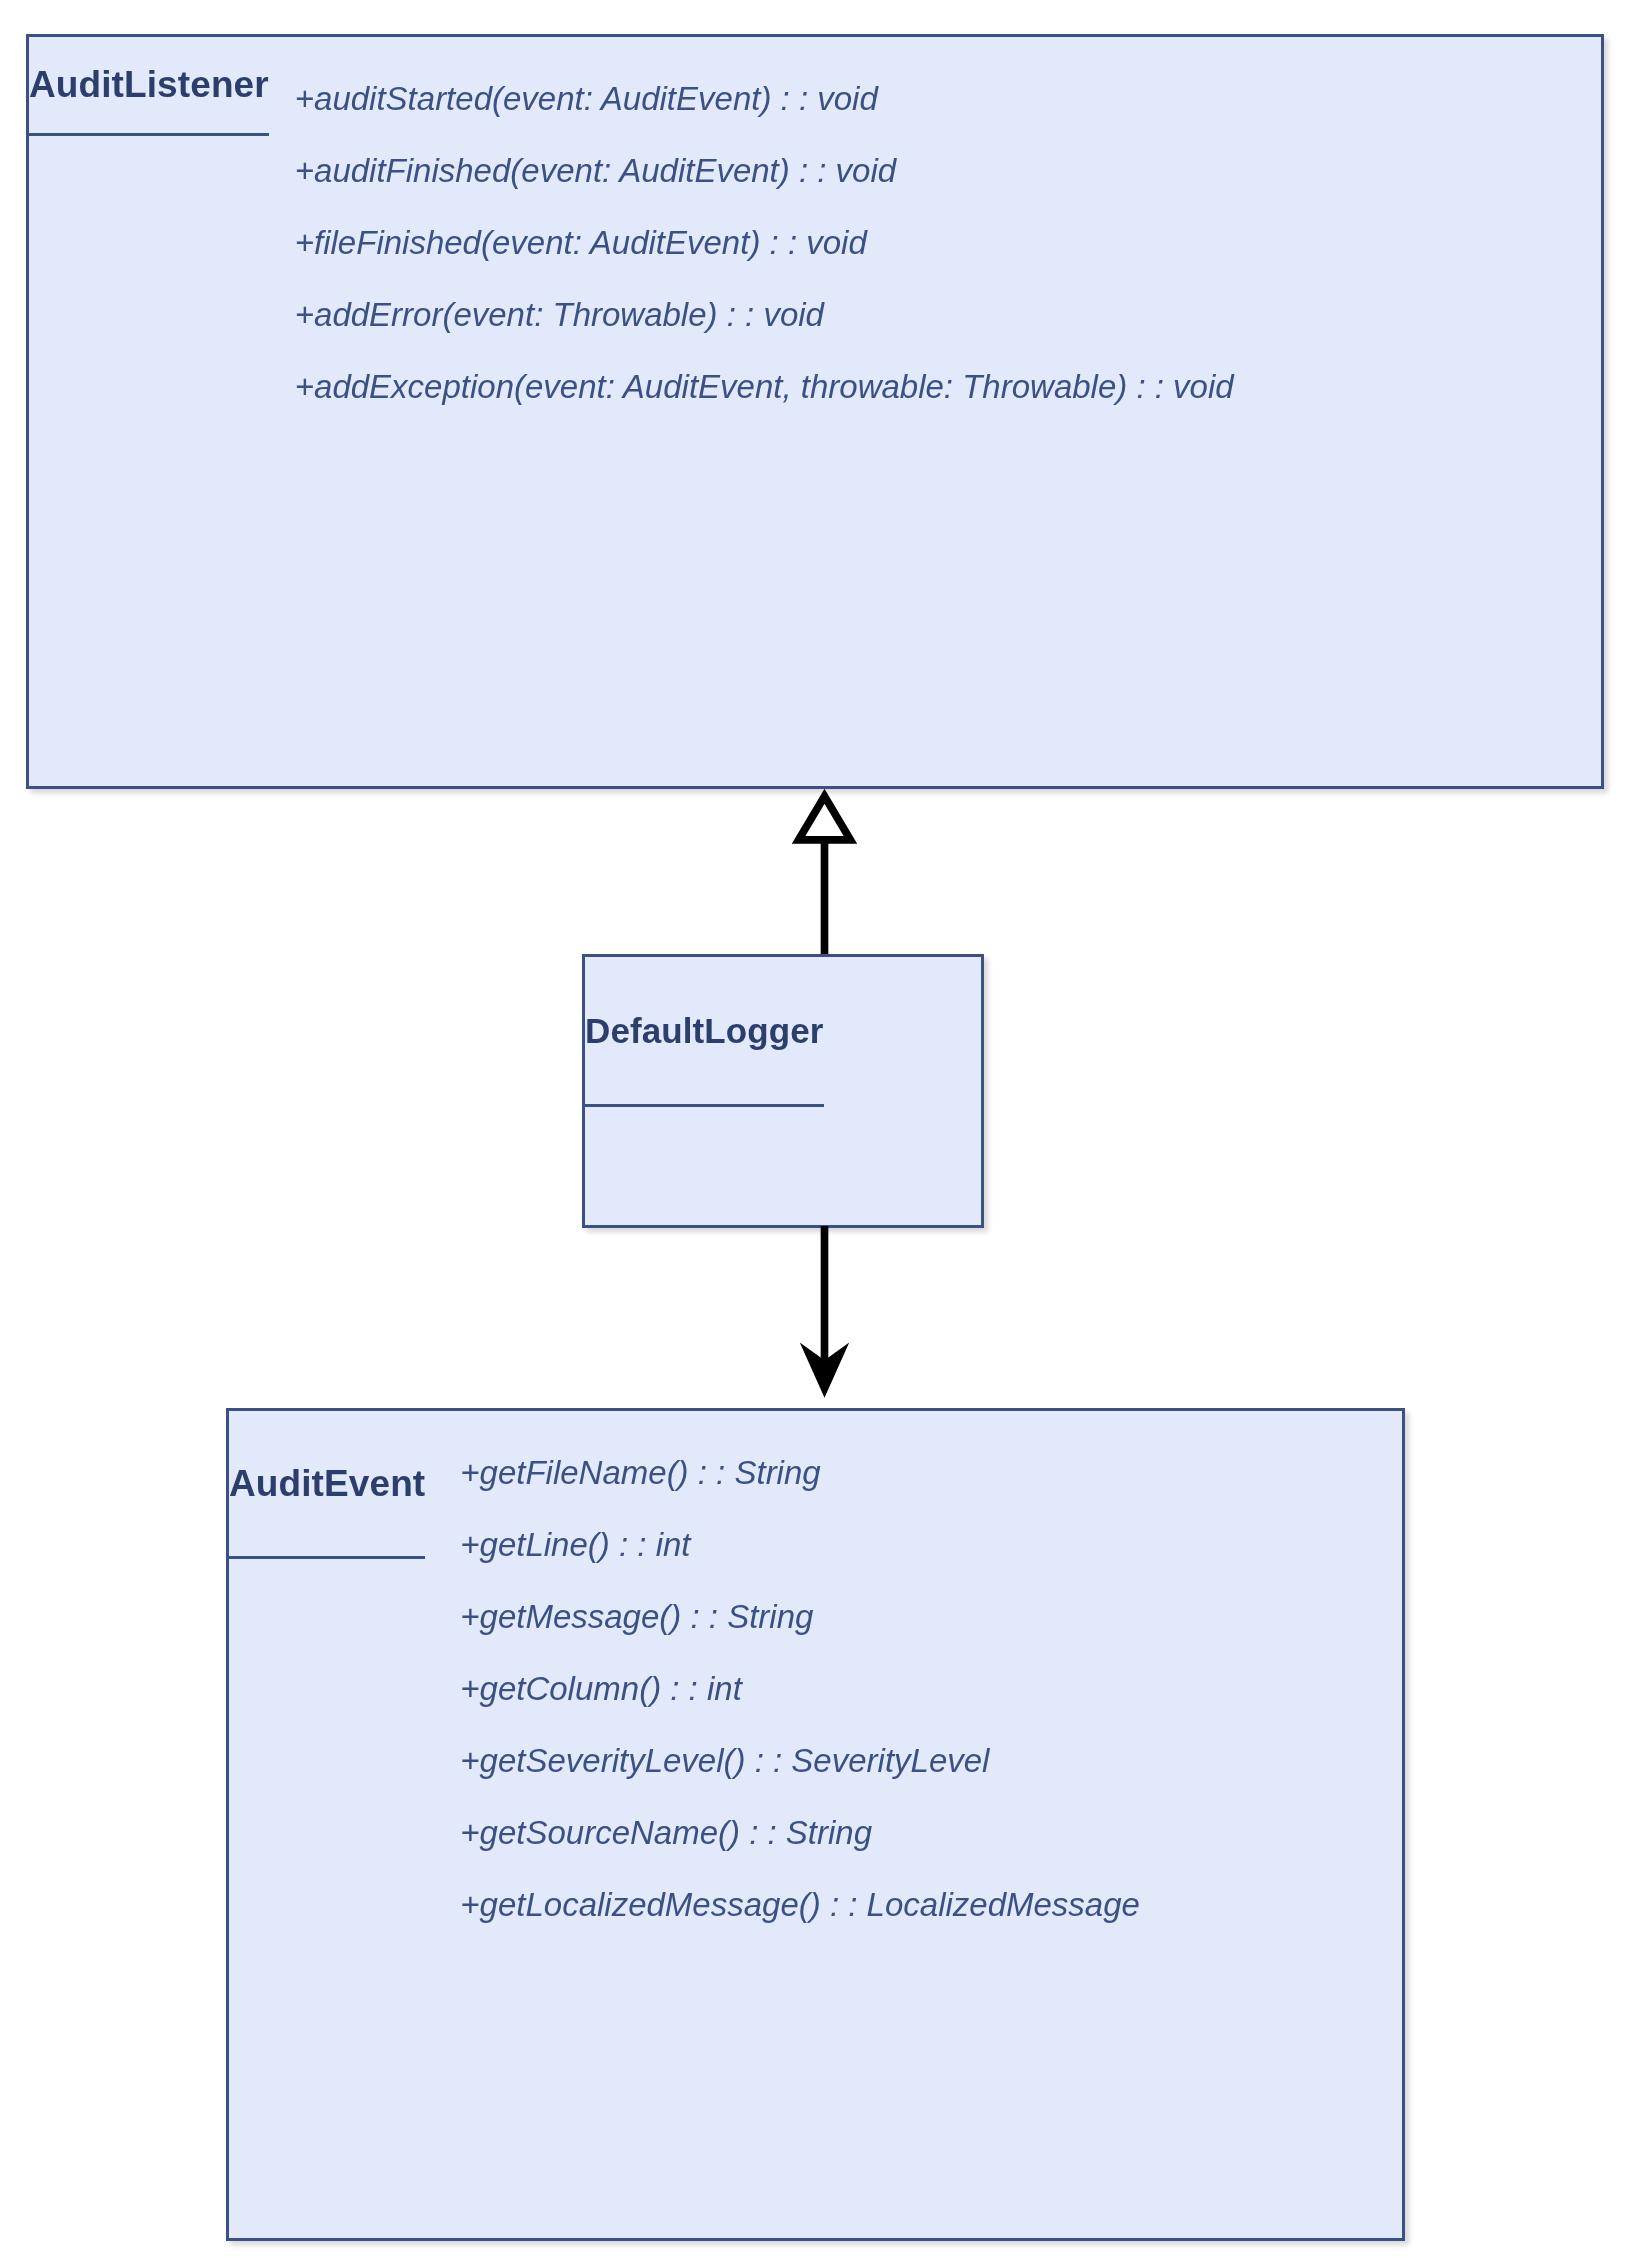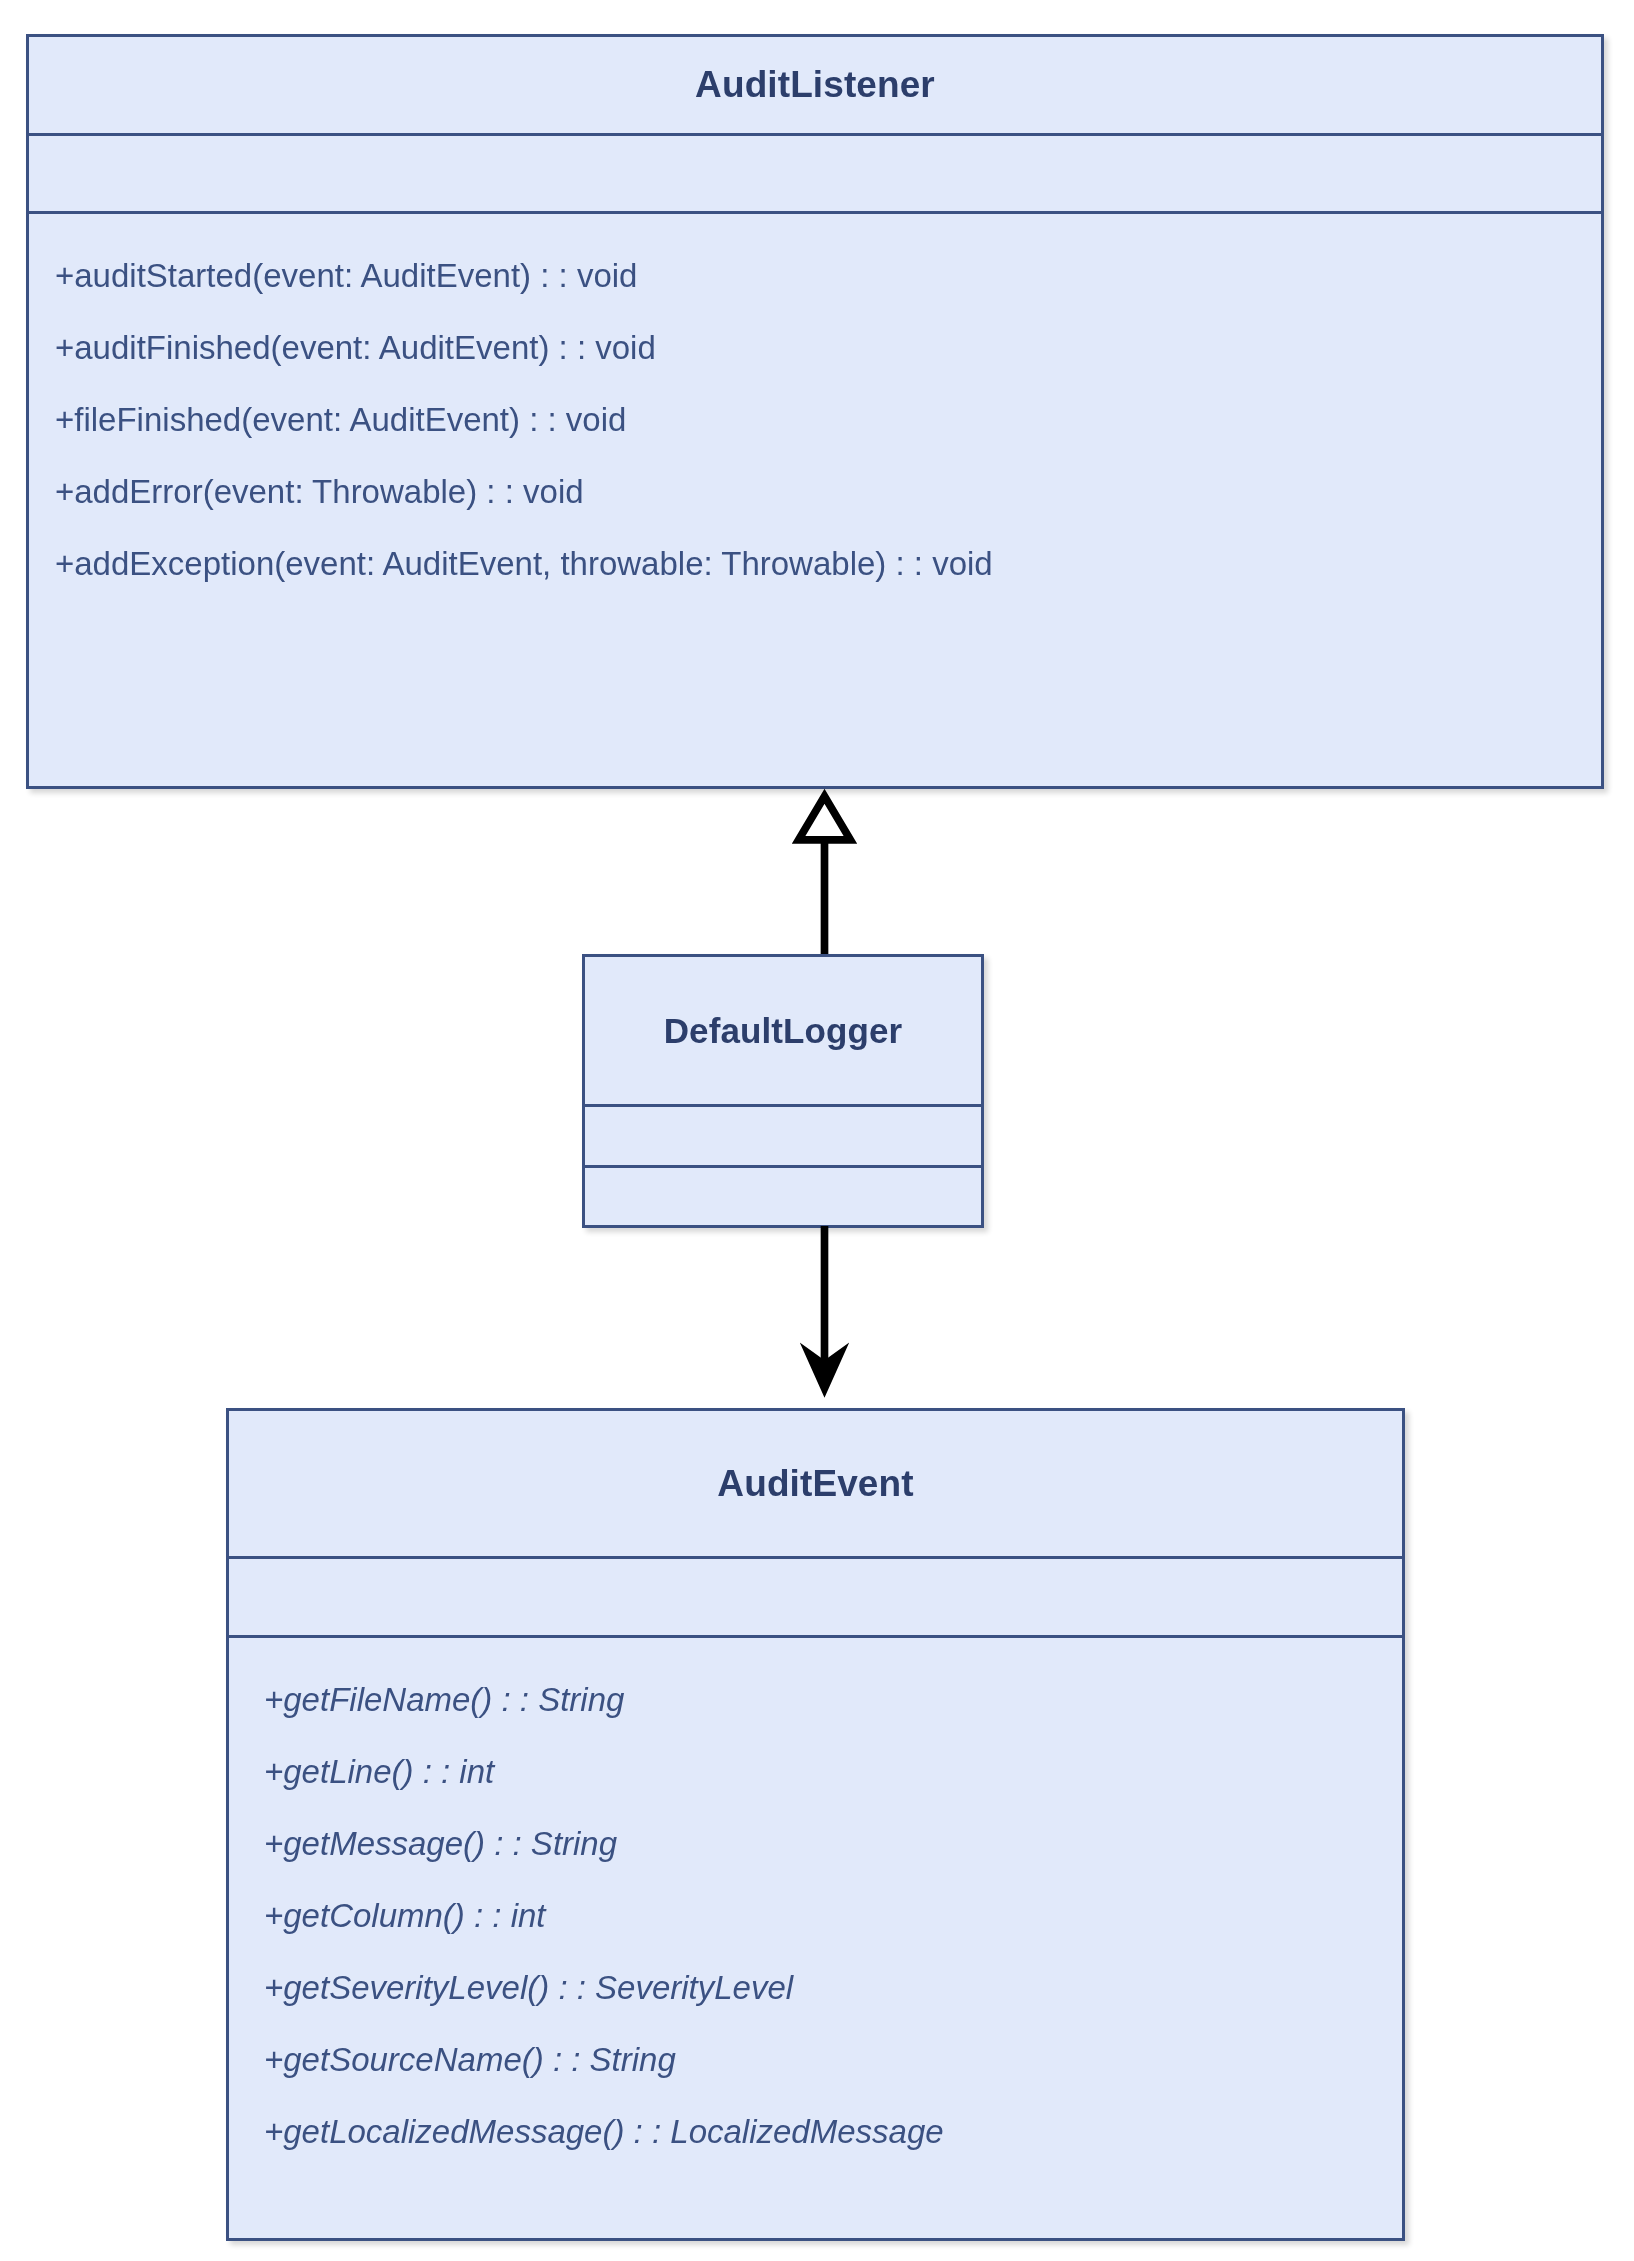--- a/index.html
+++ b/index.html
@@ -21,21 +21,21 @@
     overflow: hidden;
   }
 
   
   .uml-class {
     position: absolute;
     background: #e1e9fa;
     border: 3.5px solid #3b5182;
     box-shadow: 4.1px 4.1px 5.3px rgba(0,0,0,0.16);
     display: flex;
-    flex-direction: column;
+    flex-direction: row;
   }
 
   .class-title {
     display: flex;
     align-items: center;
     justify-content: center;
     font-weight: bold;
     color: #2c3e6b;
     letter-spacing: 0.1px;
     text-align: center;
@@ -68,20 +68,21 @@
   #audit-listener .class-title {
     height: 99px;
     font-size: 37px;
   }
   #audit-listener .class-attrs {
     height: 78px;
   }
   #audit-listener .class-methods {
     flex: 1;
     padding: 25px 0 0 26px;
+    font-style: italic;
   }
   #audit-listener .method-row {
     font-size: 33px;
     height: 72px;
     display: flex;
     align-items: center;
   }
 
   
   #default-logger {

